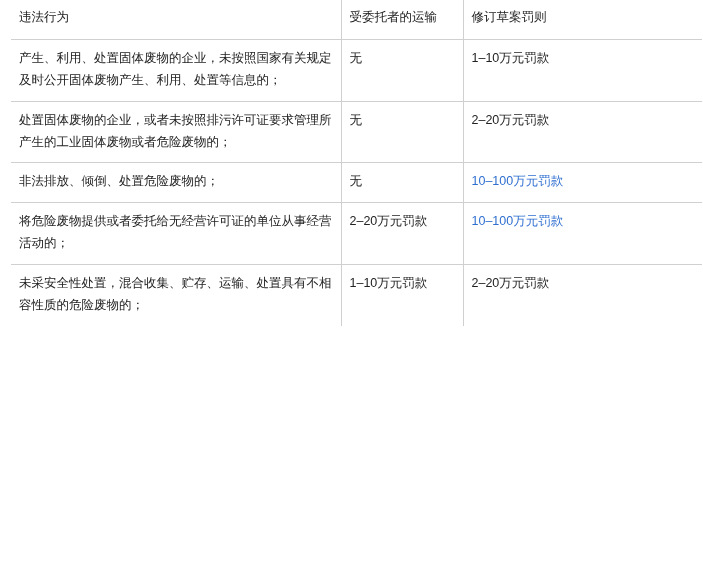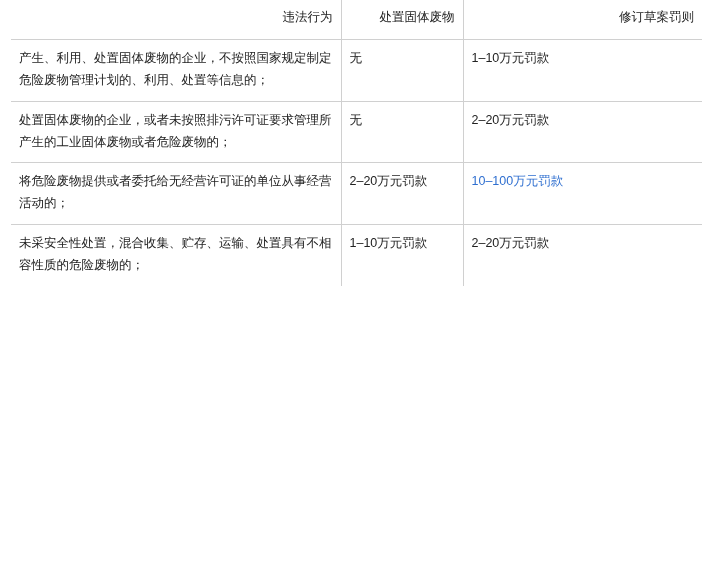--- a/index.html
+++ b/index.html
@@ -39,21 +39,20 @@
     font-size: 12.5px;
     line-height: 1.75;
     font-weight: normal;
     text-align: left;
     color: #222222;
   }
   table.penalty-table thead th {
     border-top: none;
     padding-top: 7px;
     padding-bottom: 10px;
-    text-align: right;
   }
   table.penalty-table thead th.first,
   table.penalty-table tbody td.first {
     border-left: none;
   }
   table.penalty-table thead th.last,
   table.penalty-table tbody td.last {
     border-right: none;
   }
   table.penalty-table tbody tr:last-child td {
@@ -73,37 +72,44 @@
 <div class="page">
   <table class="penalty-table">
     <colgroup>
       <col class="c1">
       <col class="c2">
       <col class="c3">
     </colgroup>
     <thead>
       <tr>
         <th class="first">违法行为</th>
-        <th>处置固体废物</th>
+        <th>受委托者的运输</th>
         <th class="last">修订草案罚则</th>
       </tr>
     </thead>
     <tbody id="table-body">
         <tr>
-          <td class="first">产生、利用、处置固体废物的企业，不按照国家规定制定危险废物管理计划的、利用、处置等信息的；</td>
+          <td class="first">产生、利用、处置固体废物的企业，未按照国家有关规定及时公开固体废物产生、利用、处置等信息的；</td>
           <td>无</td>
           <td class="last">
             <span class="cell-text">1–10万元罚款</span>
           </td>
         </tr>
         <tr>
           <td class="first">处置固体废物的企业，或者未按照排污许可证要求管理所产生的工业固体废物或者危险废物的；</td>
           <td>无</td>
           <td class="last">
             <span class="cell-text">2–20万元罚款</span>
+          </td>
+        </tr>
+        <tr>
+          <td class="first">非法排放、倾倒、处置危险废物的；</td>
+          <td>无</td>
+          <td class="last">
+            <span class="cell-text hl">10–100万元罚款</span>
           </td>
         </tr>
         <tr>
           <td class="first">将危险废物提供或者委托给无经营许可证的单位从事经营活动的；</td>
           <td>2–20万元罚款</td>
           <td class="last">
             <span class="cell-text hl">10–100万元罚款</span>
           </td>
         </tr>
         <tr>

